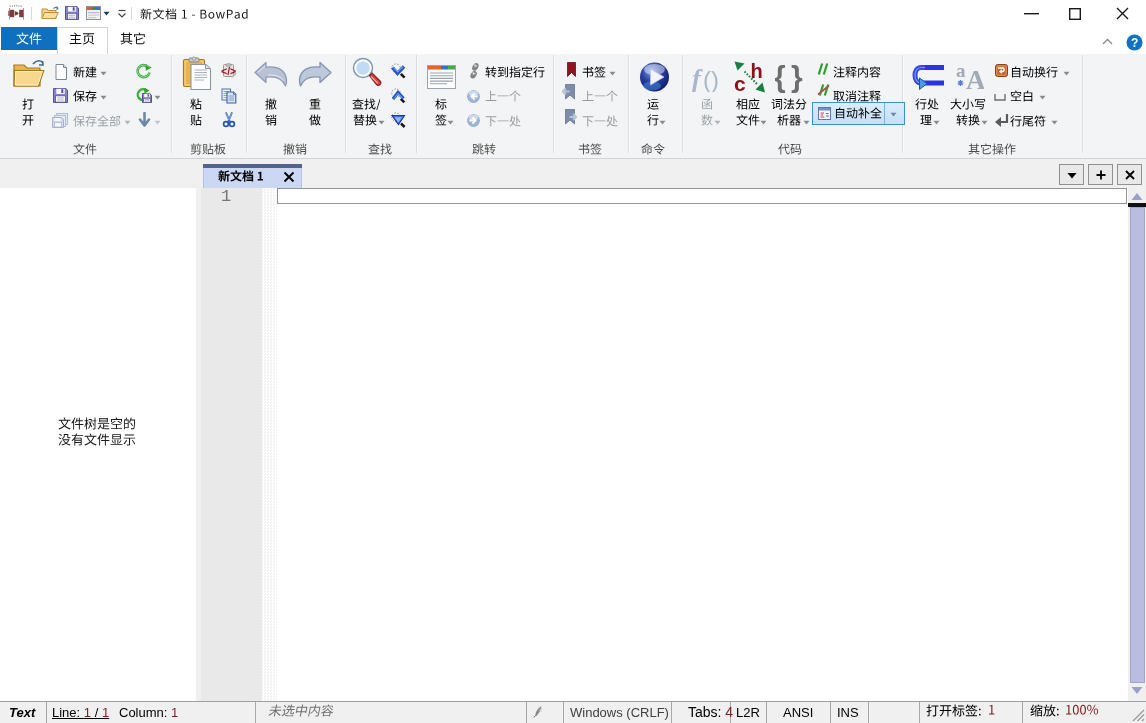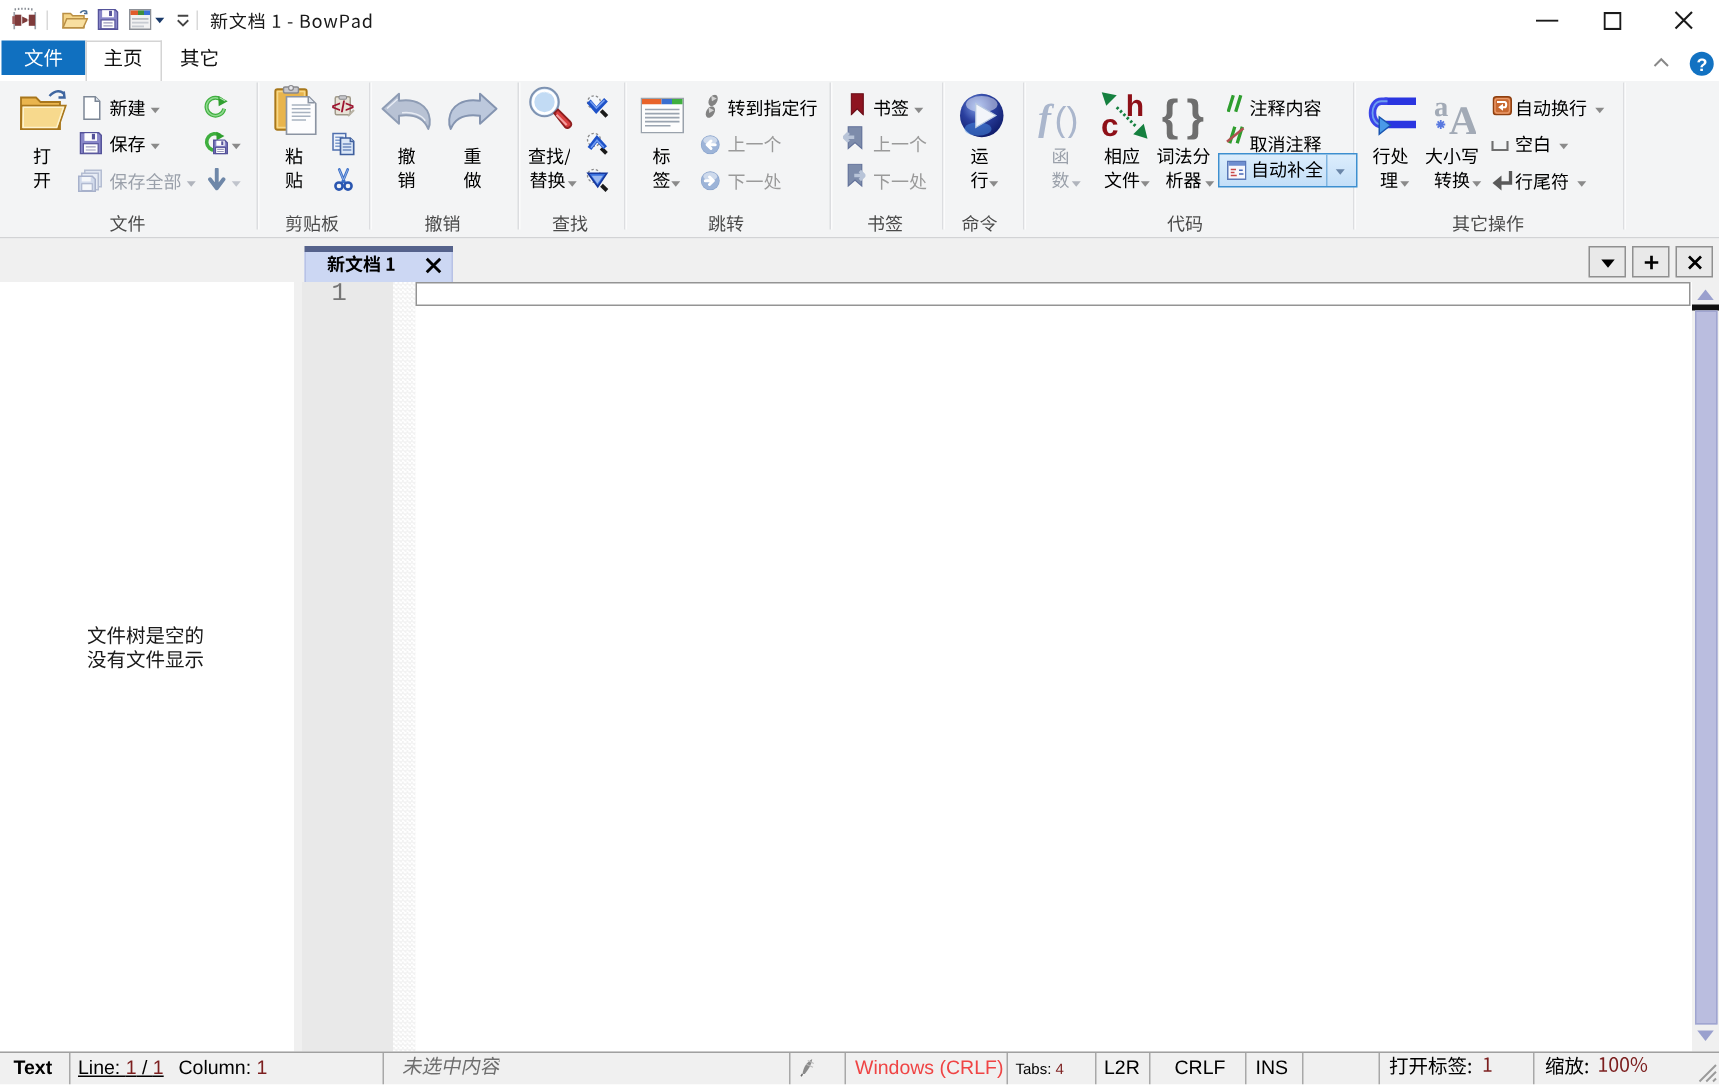--- a/index.html
+++ b/index.html
@@ -809,39 +809,39 @@
 <div style="position:absolute;left:255px;top:702px;width:1px;height:21px;background:#a8a8a8;"></div>
 <div style="position:absolute;left:526px;top:702px;width:1px;height:21px;background:#a8a8a8;"></div>
 <div style="position:absolute;left:563px;top:702px;width:1px;height:21px;background:#a8a8a8;"></div>
 <div style="position:absolute;left:671px;top:702px;width:1px;height:21px;background:#a8a8a8;"></div>
 <div style="position:absolute;left:730px;top:702px;width:1px;height:21px;background:#a8a8a8;"></div>
 <div style="position:absolute;left:766px;top:702px;width:1px;height:21px;background:#a8a8a8;"></div>
 <div style="position:absolute;left:830px;top:702px;width:1px;height:21px;background:#a8a8a8;"></div>
 <div style="position:absolute;left:868px;top:702px;width:1px;height:21px;background:#a8a8a8;"></div>
 <div style="position:absolute;left:918.5px;top:702px;width:1px;height:21px;background:#a8a8a8;"></div>
 <div style="position:absolute;left:1022px;top:702px;width:1px;height:21px;background:#a8a8a8;"></div>
-<div style="position:absolute;left:9px;top:703.3px;"><span style="font-family:'Liberation Sans',sans-serif;font-size:13px;color:#000;white-space:pre;line-height:1.2;font-weight:bold;">Text</span></div>
+<div style="position:absolute;left:9px;top:703.3px;"><span style="font-family:'Liberation Sans',sans-serif;font-size:13px;color:#000;white-space:pre;line-height:1.2;font-weight:bold;font-style:italic;">Text</span></div>
 <div style="position:absolute;left:52px;top:703.3px;text-decoration:underline;"><span style="font-family:'Liberation Sans',sans-serif;font-size:13px;color:#000;white-space:pre;line-height:1.2;">Line: <span style="color:#7c1f1f">1</span> / <span style="color:#7c1f1f">1</span></span></div>
 <div style="position:absolute;left:119px;top:703.3px;"><span style="font-family:'Liberation Sans',sans-serif;font-size:13px;color:#000;white-space:pre;line-height:1.2;">Column: <span style="color:#7c1f1f">1</span></span></div>
 <div style="position:absolute;left:268px;top:703.9px;">
     <svg width="65.0" height="13.0" viewBox="0 -880 5000.0 1000" style="display:block">
       <path fill="#6e6e6e" d="M626.8 -839 594.2 -676H268.20000000000005L253.4 -602H579.4L544.8 -429H147.8L133.0 -355H487.0C371.2 -226 194.2 -101 41.8 -39C55.8 -24 75.0 5 84.2 24C229.8 -44 394.6 -163 518.2 -296L443.0 80H522.0L598.0 -300C669.2 -166 786.4 -42 906.0 25C923.0 5 954.0 -25 974.0 -40C846.2 -101 718.2 -226 652.0 -355H1013.0L1027.8 -429H623.8L658.4 -602H994.4L1009.2 -676H673.2L705.8 -839Z M1214.0 -765C1262.2 -716 1316.2 -646 1335.4 -597L1406.8 -644C1384.4 -692 1329.0 -760 1279.2 -806ZM1608.0 -810C1566.2 -721 1506.6 -633 1440.8 -574C1457.0 -565 1485.0 -545 1496.8 -534C1525.4 -562 1554.4 -597 1582.2 -636H1730.2L1701.0 -490H1418.0L1404.6 -423H1585.6C1542.4 -292 1482.4 -197 1321.8 -144C1335.0 -130 1351.4 -102 1355.6 -83C1536.8 -149 1609.8 -264 1660.6 -423H1763.6L1717.2 -191C1702.0 -115 1714.6 -93 1789.6 -93C1804.6 -93 1872.6 -93 1887.6 -93C1950.6 -93 1977.0 -125 2009.4 -252C1989.4 -257 1960.6 -268 1949.4 -282C1925.4 -177 1918.6 -163 1893.6 -163C1879.6 -163 1824.6 -163 1814.6 -163C1788.6 -163 1786.2 -166 1791.2 -191L1837.6 -423H2035.6L2049.0 -490H1776.0L1805.2 -636H2036.2L2049.2 -701H1818.2L1845.2 -836H1770.2L1743.2 -701H1625.2C1644.2 -731 1661.6 -763 1677.0 -795ZM1342.2 -456H1147.2L1133.2 -386H1256.2L1195.6 -83C1148.6 -63 1095.4 -27 1042.0 15L1079.0 80C1148.4 18 1212.8 -34 1249.8 -34C1271.8 -34 1297.0 -5 1331.2 19C1389.4 58 1470.4 68 1586.4 68C1684.4 68 1854.4 63 1933.4 58C1938.8 36 1958.2 -1 1970.0 -20C1869.0 -10 1715.6 -3 1601.6 -3C1495.6 -3 1412.8 -9 1358.2 -46C1315.8 -74 1297.6 -98 1271.0 -100Z M2626.0 -840 2590.2 -661H2228.2L2133.2 -186H2208.2L2220.6 -248H2507.6L2442.2 79H2521.2L2586.6 -248H2874.6L2863.2 -191H2940.2L3034.2 -661H2669.2L2705.0 -840ZM2235.4 -322 2288.6 -588H2575.6L2522.4 -322ZM2889.4 -322H2601.4L2654.6 -588H2942.6Z M3232.8 -669 3082.6 82H3156.6L3292.0 -595H3581.0C3549.6 -463 3479.6 -298 3234.8 -179C3250.2 -166 3269.6 -138 3277.4 -122C3428.2 -201 3519.2 -296 3576.4 -392C3651.4 -307 3731.6 -203 3769.0 -135L3840.8 -184C3793.8 -259 3695.2 -376 3613.8 -464C3632.8 -509 3646.6 -553 3657.0 -595H3948.0L3833.0 -20C3829.4 -2 3823.2 4 3803.0 5C3783.0 5 3714.8 6 3644.4 3C3651.2 24 3656.4 58 3655.2 79C3745.2 79 3807.2 79 3844.6 67C3881.2 54 3897.0 30 3906.8 -19L4036.8 -669H3672.8L3707.0 -840H3631.0L3596.8 -669Z M4457.4 -632C4385.8 -559 4277.6 -488 4177.6 -443C4191.0 -430 4211.0 -400 4219.2 -386C4320.6 -438 4440.2 -521 4523.8 -609ZM4704.6 -588C4785.2 -531 4881.0 -445 4923.6 -388L4987.6 -438C4942.0 -495 4843.4 -577 4763.2 -631ZM4603.8 -544C4479.2 -396 4276.2 -271 4077.4 -202C4092.2 -186 4107.0 -160 4114.4 -142C4164.2 -161 4213.4 -182 4261.4 -207L4203.8 81H4276.8L4283.6 47H4695.6L4689.6 77H4765.6L4824.8 -219C4861.2 -196 4900.8 -174 4941.8 -154C4956.2 -176 4982.2 -201 5003.4 -217C4854.2 -281 4727.0 -360 4639.8 -489L4663.0 -515ZM4297.0 -20 4330.6 -188H4742.6L4709.0 -20ZM4349.0 -255C4436.4 -307 4518.6 -368 4589.2 -436C4641.4 -362 4701.8 -304 4770.0 -255ZM4598.8 -829C4608.0 -805 4617.0 -775 4623.6 -748H4232.6L4196.2 -566H4269.2L4291.8 -679H4976.8L4954.2 -566H5031.2L5067.6 -748H4710.6C4704.8 -779 4692.4 -817 4679.4 -847Z"></path>
     </svg>
   </div>
 <div style="position:absolute;left:533px;top:705px;">
     <svg width="11" height="13" viewBox="0 0 11 13" style="display:block">
       <path d="M8.5 1 C5 3 2.5 6.5 2 11 L3.5 11 C6 8 8 5 8.5 1 Z" fill="#8a8a8a"></path>
       <path d="M2 11 L1 12.5" stroke="#6a6a6a" stroke-width="1"></path>
       <path d="M5.5 2 L9.5 4 M4.5 4.5 L9 6.5" stroke="#bbb" stroke-width="0.7"></path>
     </svg>
   </div>
-<div style="position:absolute;left:570px;top:703.3px;"><span style="font-family:'Liberation Sans',sans-serif;font-size:13px;color:#ef4444;white-space:pre;line-height:1.2;">Windows (CRLF)</span></div>
-<div style="position:absolute;left:677px;top:703.3px;"><span style="font-family:'Liberation Sans',sans-serif;font-size:10px;color:#000;white-space:pre;line-height:1.2;">Tabs: <span style="color:#7c1f1f">4</span></span></div>
+<div style="position:absolute;left:570px;top:703.3px;"><span style="font-family:'Liberation Sans',sans-serif;font-size:13px;color:#404040;white-space:pre;line-height:1.2;">Windows (CRLF)</span></div>
+<div style="position:absolute;left:677px;top:703.3px;"><span style="font-family:'Liberation Sans',sans-serif;font-size:14px;color:#000;white-space:pre;line-height:1.2;margin-left:11px;">Tabs: <span style="color:#7c1f1f">4</span></span></div>
 <div style="position:absolute;left:736px;top:703.3px;"><span style="font-family:'Liberation Sans',sans-serif;font-size:13px;color:#000;white-space:pre;line-height:1.2;">L2R</span></div>
-<div style="position:absolute;left:783px;top:703.3px;"><span style="font-family:'Liberation Sans',sans-serif;font-size:13px;color:#000;white-space:pre;line-height:1.2;">CRLF</span></div>
+<div style="position:absolute;left:783px;top:703.3px;"><span style="font-family:'Liberation Sans',sans-serif;font-size:13px;color:#000;white-space:pre;line-height:1.2;">ANSI</span></div>
 <div style="position:absolute;left:837px;top:703.3px;"><span style="font-family:'Liberation Sans',sans-serif;font-size:13px;color:#000;white-space:pre;line-height:1.2;">INS</span></div>
 <div style="position:absolute;left:926px;top:703.9px;">
     <svg width="58.5" height="13.0" viewBox="0 -880 4502.0 1000" style="display:block">
       <path fill="#000" d="M199 -840V-638H48V-566H199V-353C139 -337 84 -322 39 -311L62 -236L199 -276V-20C199 -6 193 -1 179 -1C166 0 122 0 75 -1C85 19 96 50 99 70C169 70 210 68 237 56C263 44 273 23 273 -19V-298L423 -343L413 -414L273 -374V-566H412V-638H273V-840ZM418 -756V-681H703V-31C703 -12 696 -6 676 -6C654 -4 582 -4 508 -7C520 15 534 52 539 74C634 74 697 73 734 60C770 47 783 21 783 -30V-681H961V-756Z M1649.0 -703V-418H1369.0V-461V-703ZM1052.0 -418V-346H1288.0C1274.0 -209 1223.0 -75 1054.0 28C1074.0 41 1101.0 66 1114.0 84C1299.0 -33 1351.0 -189 1365.0 -346H1649.0V81H1726.0V-346H1949.0V-418H1726.0V-703H1918.0V-775H1089.0V-703H1293.0V-461L1292.0 -418Z M2466.0 -764V-693H2902.0V-764ZM2779.0 -325C2826.0 -225 2873.0 -95 2888.0 -16L2957.0 -41C2940.0 -120 2892.0 -247 2843.0 -345ZM2491.0 -342C2465.0 -236 2420.0 -129 2364.0 -57C2381.0 -49 2411.0 -28 2425.0 -18C2479.0 -94 2529.0 -211 2560.0 -327ZM2422.0 -525V-454H2636.0V-18C2636.0 -5 2632.0 -1 2617.0 0C2604.0 0 2557.0 1 2505.0 -1C2515.0 22 2526.0 54 2529.0 76C2599.0 76 2645.0 74 2674.0 62C2703.0 49 2712.0 26 2712.0 -17V-454H2956.0V-525ZM2202.0 -840V-628H2049.0V-558H2186.0C2153.0 -434 2088.0 -290 2024.0 -215C2038.0 -196 2058.0 -165 2066.0 -145C2116.0 -209 2165.0 -314 2202.0 -422V79H2277.0V-444C2311.0 -395 2351.0 -333 2368.0 -301L2412.0 -360C2392.0 -388 2306.0 -498 2277.0 -531V-558H2408.0V-628H2277.0V-840Z M3424.0 -280C3460.0 -215 3498.0 -128 3512.0 -75L3576.0 -101C3561.0 -153 3521.0 -238 3484.0 -302ZM3176.0 -252C3219.0 -190 3266.0 -108 3286.0 -57L3349.0 -88C3329.0 -139 3280.0 -219 3236.0 -279ZM3701.0 -403H3294.0V-339H3701.0ZM3574.0 -845C3548.0 -772 3503.0 -701 3449.0 -654C3460.0 -648 3477.0 -638 3491.0 -628C3388.0 -514 3204.0 -420 3035.0 -370C3052.0 -354 3070.0 -329 3080.0 -310C3152.0 -334 3225.0 -365 3294.0 -403C3370.0 -444 3441.0 -493 3501.0 -547C3606.0 -451 3773.0 -362 3916.0 -319C3927.0 -339 3948.0 -367 3964.0 -381C3816.0 -418 3637.0 -502 3542.0 -586L3563.0 -610L3526.0 -629C3542.0 -647 3558.0 -668 3573.0 -690H3665.0C3698.0 -647 3730.0 -592 3744.0 -557L3815.0 -575C3802.0 -607 3774.0 -652 3745.0 -690H3939.0V-752H3611.0C3624.0 -777 3635.0 -802 3645.0 -828ZM3185.0 -845C3154.0 -746 3099.0 -647 3037.0 -583C3054.0 -573 3085.0 -554 3099.0 -542C3133.0 -582 3167.0 -633 3197.0 -690H3241.0C3266.0 -646 3289.0 -593 3299.0 -558L3366.0 -578C3358.0 -608 3338.0 -651 3316.0 -690H3477.0V-752H3227.0C3237.0 -777 3247.0 -802 3256.0 -827ZM3759.0 -297C3717.0 -200 3658.0 -91 3600.0 -13H3063.0V54H3934.0V-13H3686.0C3734.0 -91 3786.0 -190 3827.0 -277Z M4139.0 -390C4175.0 -390 4205.0 -418 4205.0 -460C4205.0 -501 4175.0 -530 4139.0 -530C4102.0 -530 4073.0 -501 4073.0 -460C4073.0 -418 4102.0 -390 4139.0 -390ZM4139.0 13C4175.0 13 4205.0 -15 4205.0 -56C4205.0 -98 4175.0 -126 4139.0 -126C4102.0 -126 4073.0 -98 4073.0 -56C4073.0 -15 4102.0 13 4139.0 13Z"></path>
     </svg>
   </div>
 <div style="position:absolute;left:988px;top:703.3px;">
     <svg width="7.2" height="13.0" viewBox="0 -880 555.0 1000" style="display:block">
       <path fill="#7c1f1f" d="M88 0H490V-76H343V-733H273C233 -710 186 -693 121 -681V-623H252V-76H88Z"></path>
     </svg>

